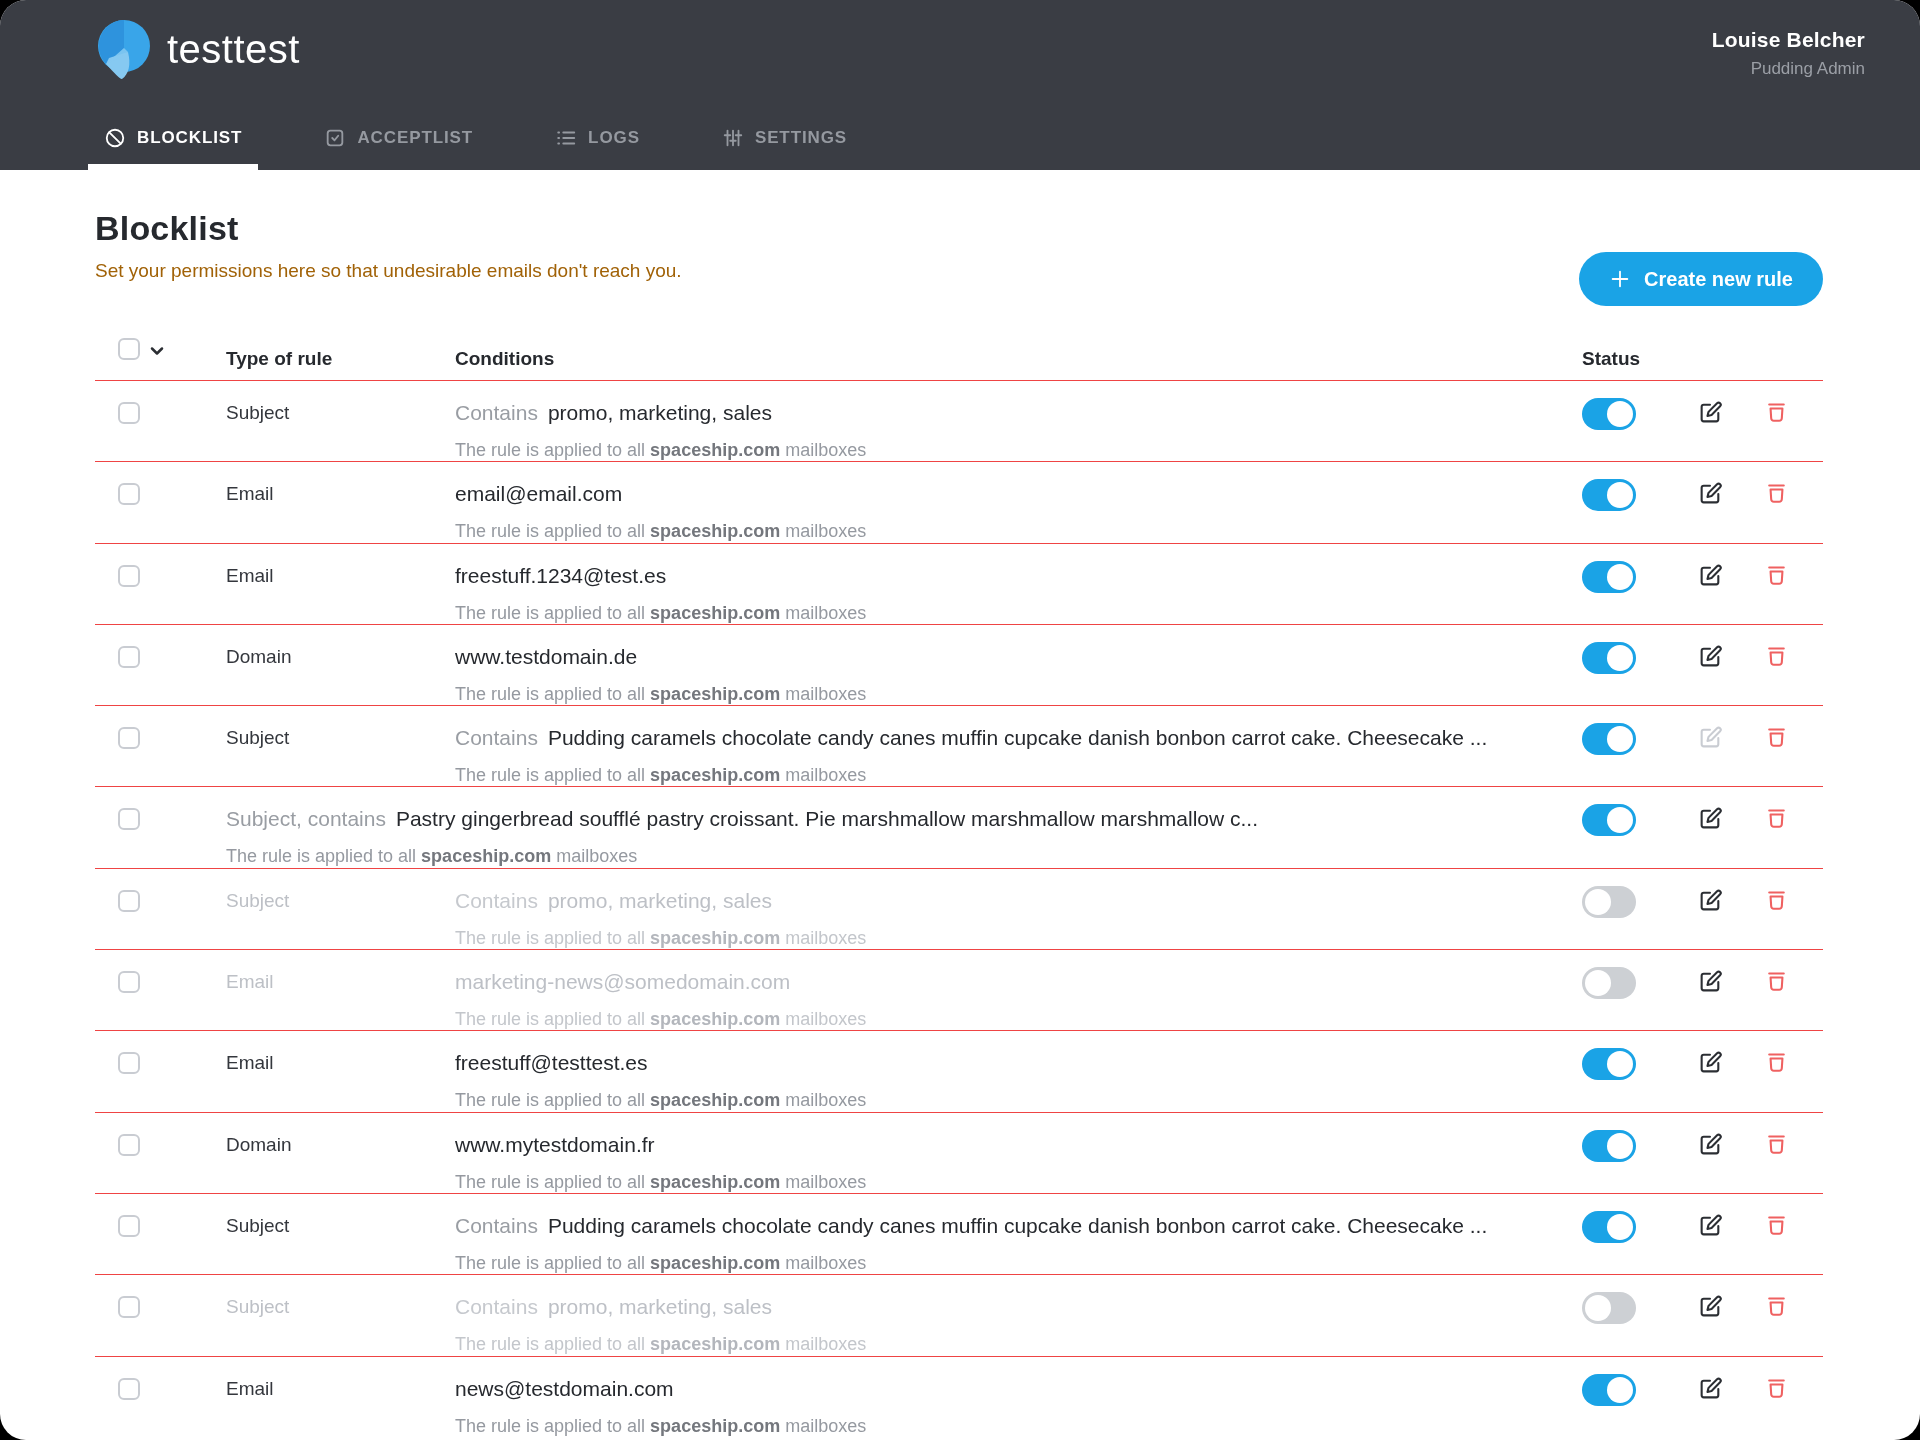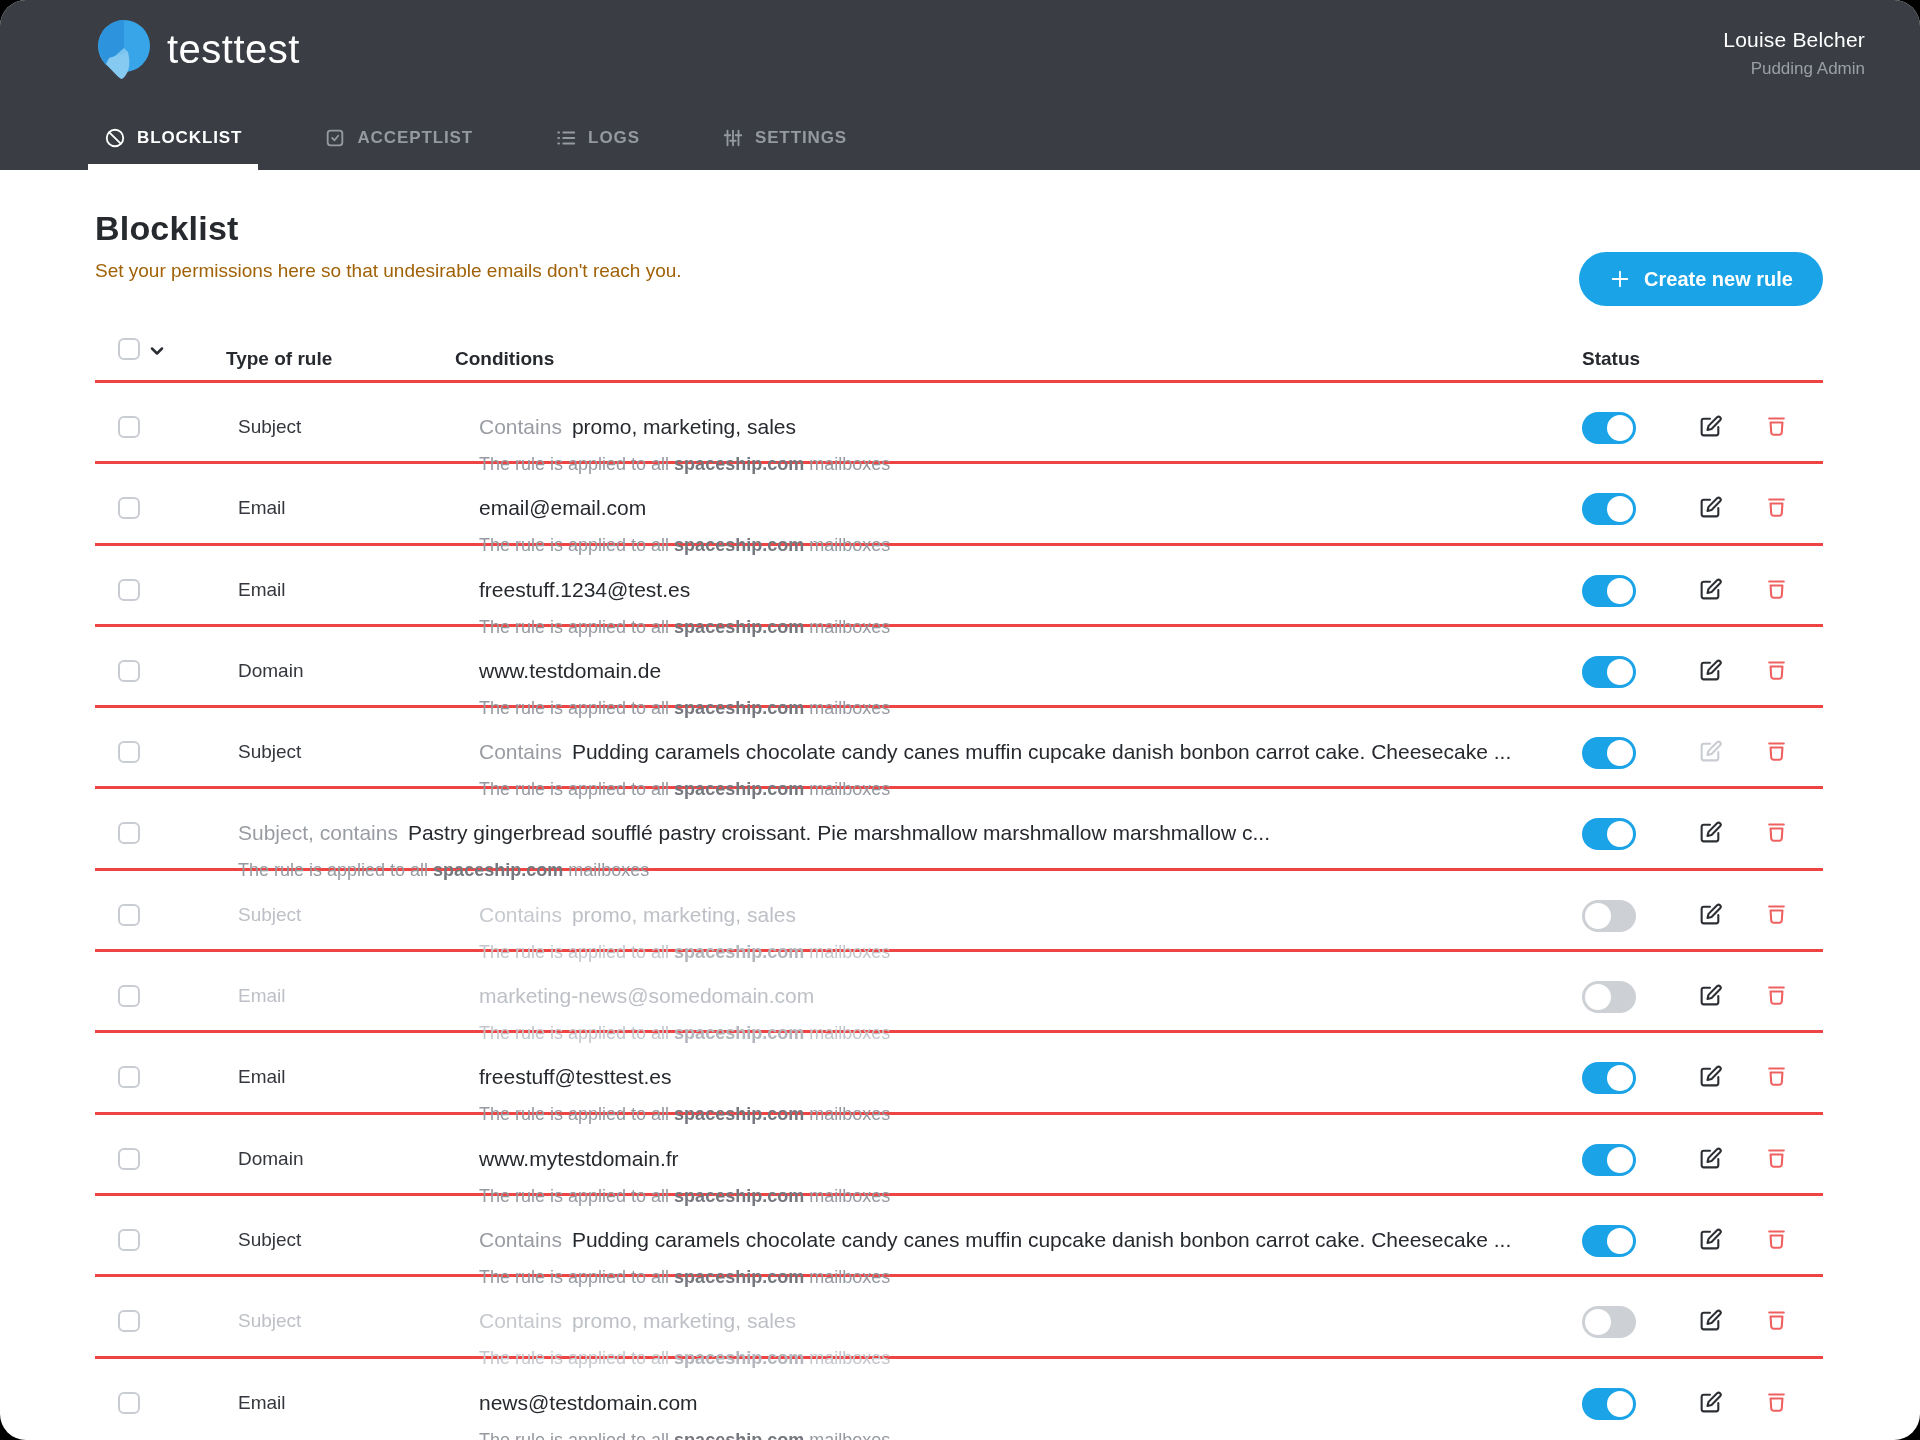--- a/index.html
+++ b/index.html
@@ -9,21 +9,21 @@
   .window { position:relative; width:1920px; height:1440px; border-radius:26px;
             overflow:hidden; background:#fff; }
 
   
   .app-header { position:relative; height:170px; background:var(--header-bg); }
   .brand { position:absolute; left:95px; top:18px; display:flex; align-items:center; }
   .brand svg { width:58px; height:62px; }
   .brand .wordmark { margin-left:14px; color:#fff; font-size:40px; font-weight:400;
                      letter-spacing:.5px; }
   .user { position:absolute; right:55px; top:28px; text-align:right; }
-  .user .name { color:#fff; font-size:21px; font-weight:400; letter-spacing:.2px;margin-left:35px; }
+  .user .name { color:#fff; font-size:21px; font-weight:700; letter-spacing:.2px;margin-left:35px; }
   .user .role { margin-top:7px; color:#9b9fa6; font-size:17px; }
 
   nav { position:absolute; bottom:0; left:88px; display:flex; }
   .tab { display:flex; align-items:center; gap:11px; height:58px; padding:0 16px;
          margin-right:50px; color:var(--tab-inactive); font-size:17px; font-weight:700;
          letter-spacing:.9px; cursor:pointer; border-bottom:6px solid transparent; }
   .tab svg { width:22px; height:22px; stroke:currentColor; fill:none;
              stroke-width:2; stroke-linecap:round; stroke-linejoin:round; }
   .tab.active { color:#fff; border-bottom-color:#fff; }
 
@@ -51,21 +51,21 @@
   .col-cond   { flex:1; min-width:0; }
   .col-status { width:241px; display:flex; align-items:flex-start; }
   .thead .col-status { align-items:center; }
 
   .checkbox { width:22px; height:22px; border:2px solid #c9ccd2; border-radius:6px;
               background:#fff; cursor:pointer; flex:none; }
   .chevron { width:16px; height:16px; margin-left:9px; margin-top:4px; stroke:#2b2e33;
              fill:none; stroke-width:2.5; stroke-linecap:round; stroke-linejoin:round;
              cursor:pointer; flex:none; }
 
-  .row { display:flex; height:81.3px; border-top:3px solid #ef4444; padding-top:32px;gap:12px; }
+  .row { display:flex; height:81.3px; border-top:1px solid #ef4444; padding-top:20px; }
   .row .checkbox { margin-top:1px; }
   .row .col-type { font-size:19px; color:#34373d; padding-top:1px; }
   .cond-main { font-size:21px; line-height:24px; color:#26292e; white-space:nowrap;
                overflow:hidden; }
   .cond-main .prefix { color:#999da3; margin-right:10px; }
   .cond-main .prefix:empty { display:none; margin:0; }
   .cond-sub { margin-top:14px; font-size:18px; line-height:23px; color:#9599a0; }
   .cond-sub b { color:#74777d; font-weight:700; }
 
   .toggle { position:relative; width:54px; height:32px; border-radius:16px;

